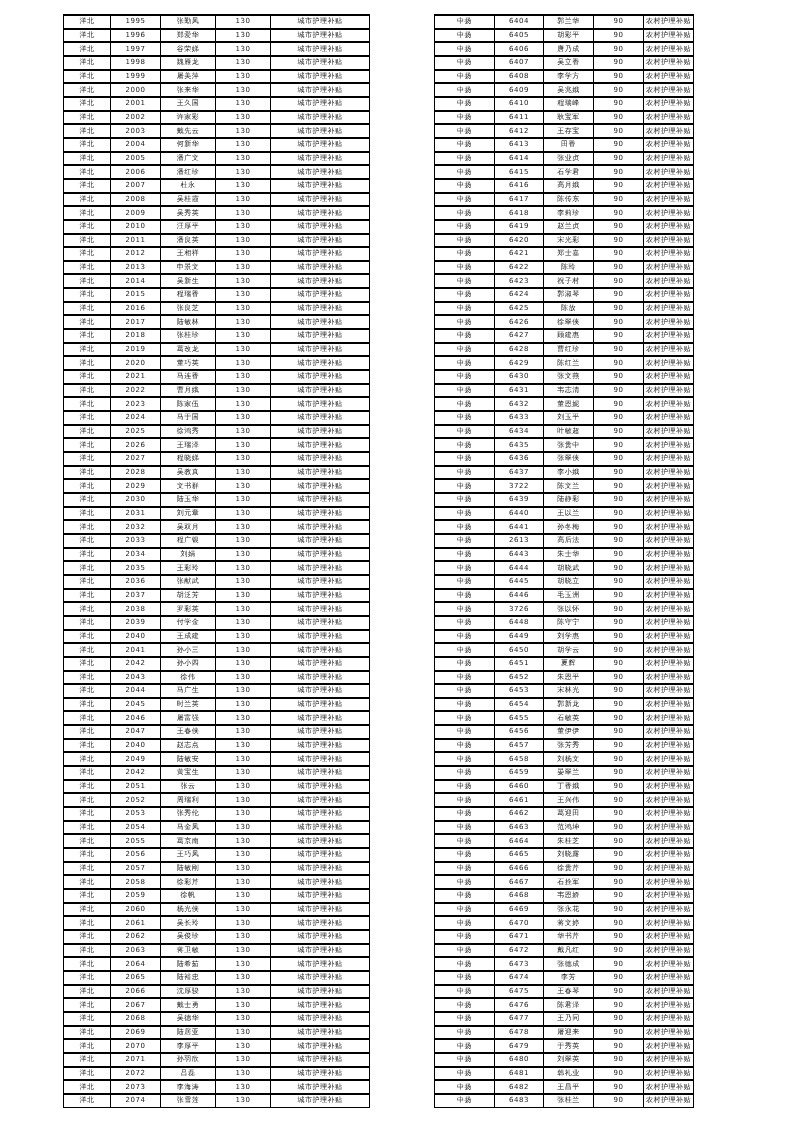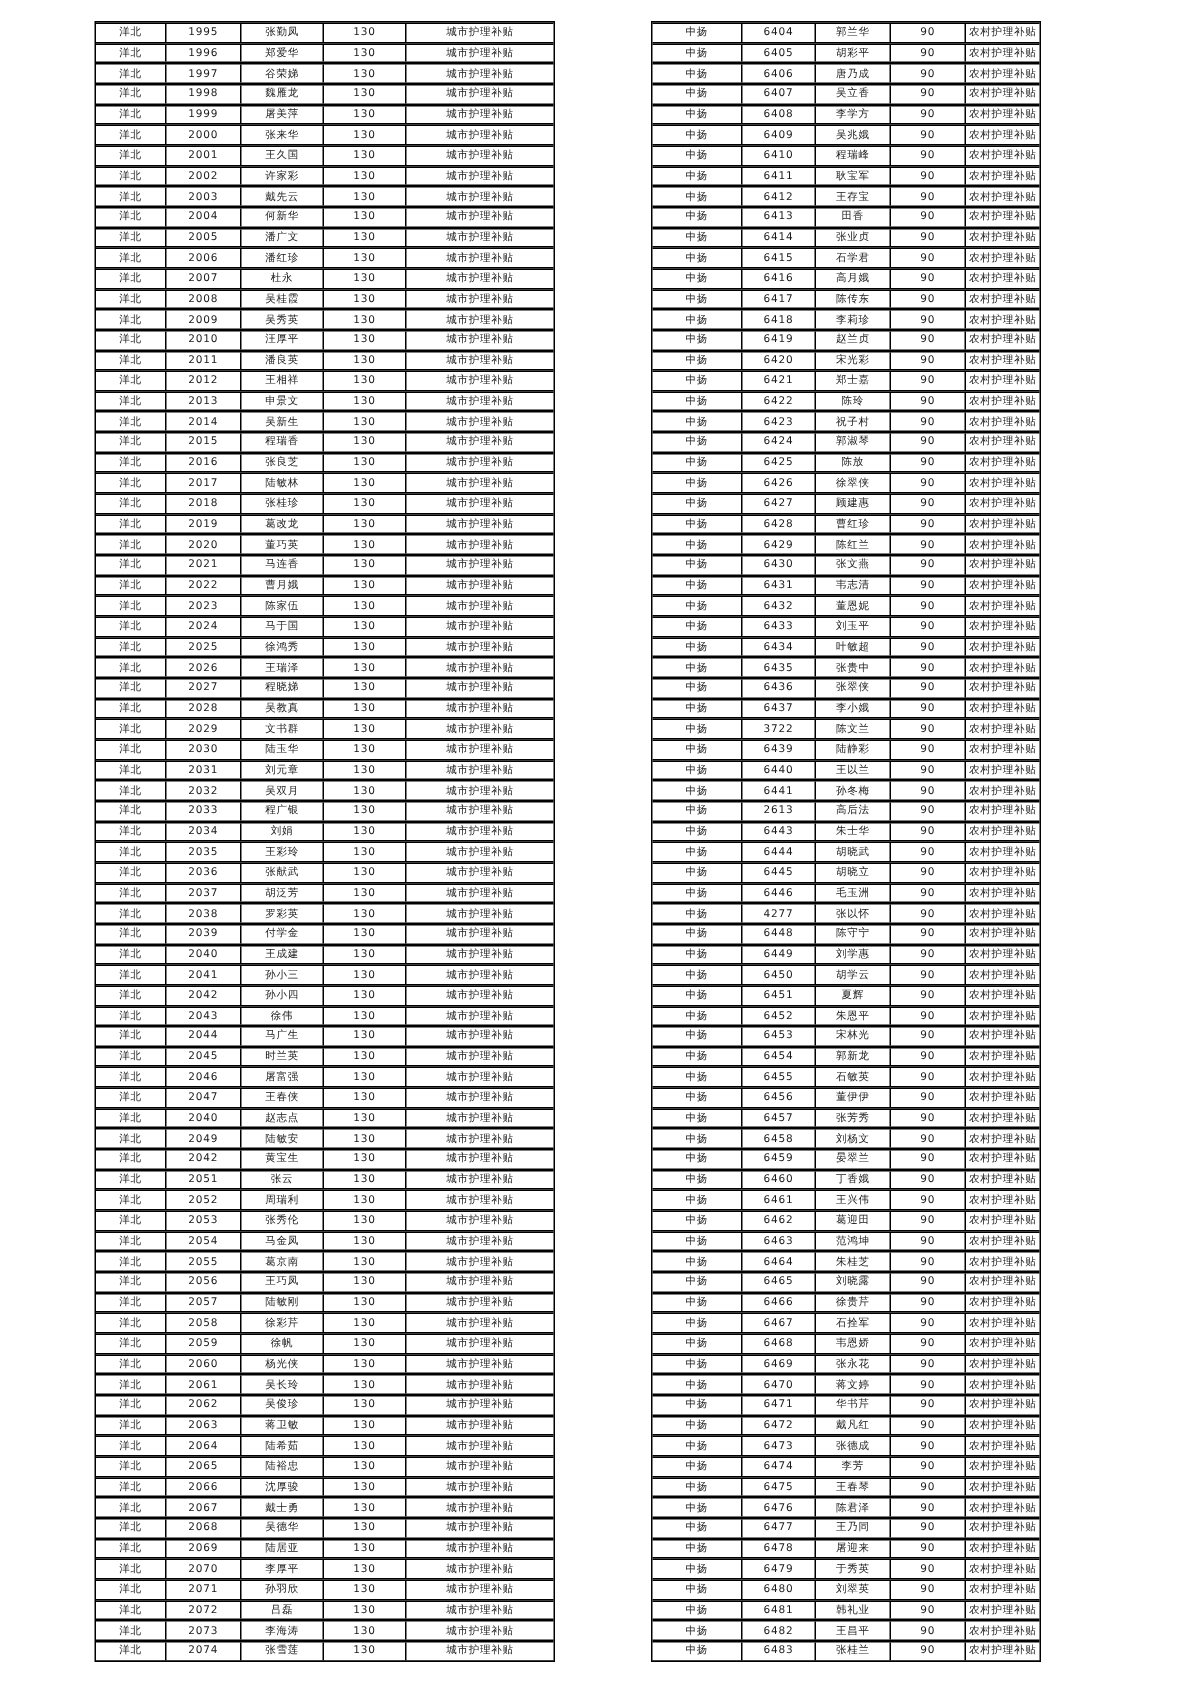--- a/index.html
+++ b/index.html
@@ -923,21 +923,21 @@
       </div>
       <div class="row">
         <div class="cell c0">中扬</div>
         <div class="cell c1">6446</div>
         <div class="cell c2">毛玉洲</div>
         <div class="cell c3">90</div>
         <div class="cell c4">农村护理补贴</div>
       </div>
       <div class="row">
         <div class="cell c0">中扬</div>
-        <div class="cell c1">4277</div>
+        <div class="cell c1">3726</div>
         <div class="cell c2">张以怀</div>
         <div class="cell c3">90</div>
         <div class="cell c4">农村护理补贴</div>
       </div>
       <div class="row">
         <div class="cell c0">中扬</div>
         <div class="cell c1">6448</div>
         <div class="cell c2">陈守宁</div>
         <div class="cell c3">90</div>
         <div class="cell c4">农村护理补贴</div>

